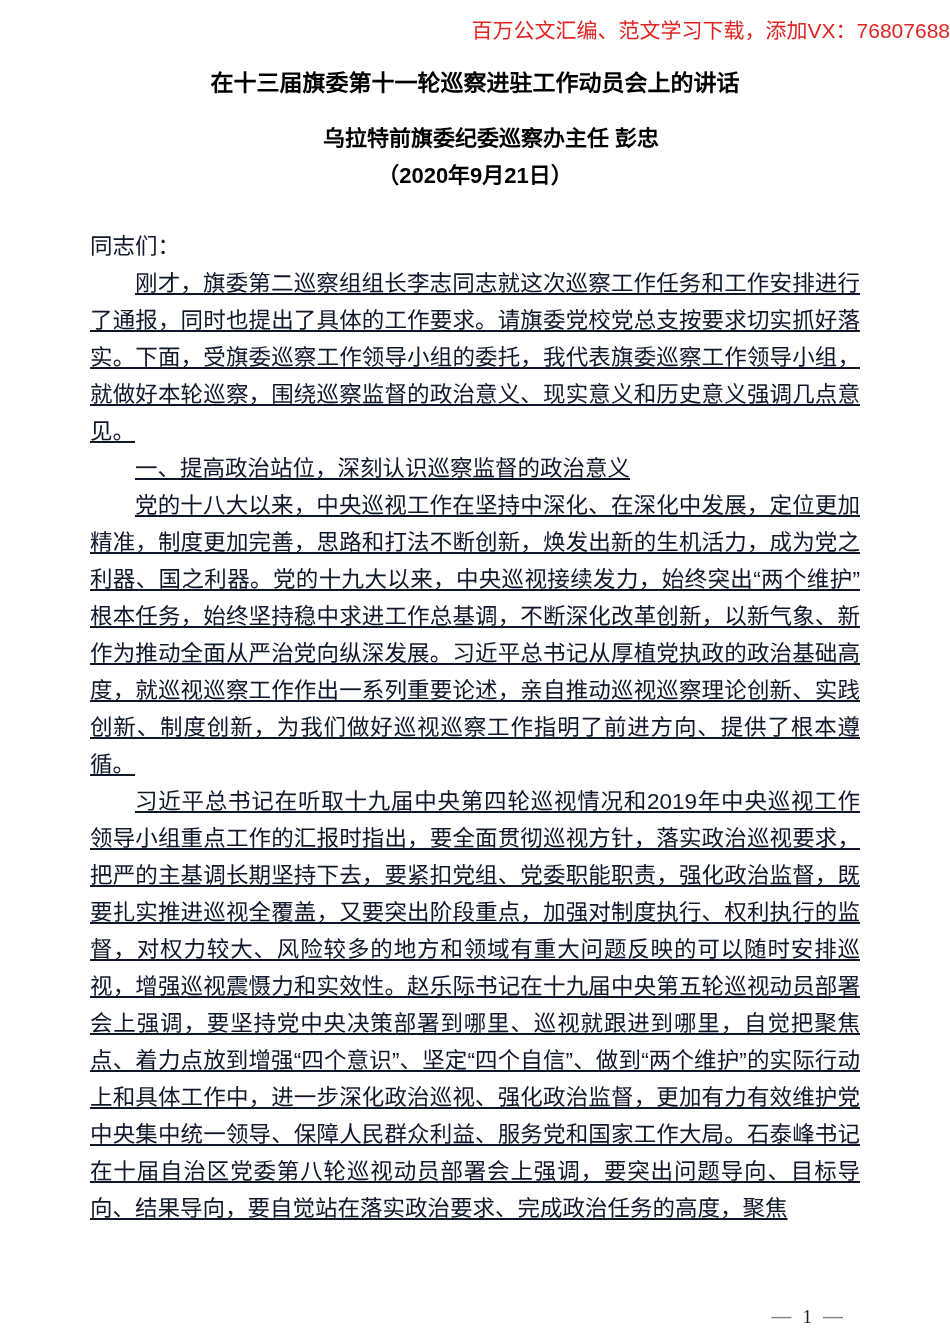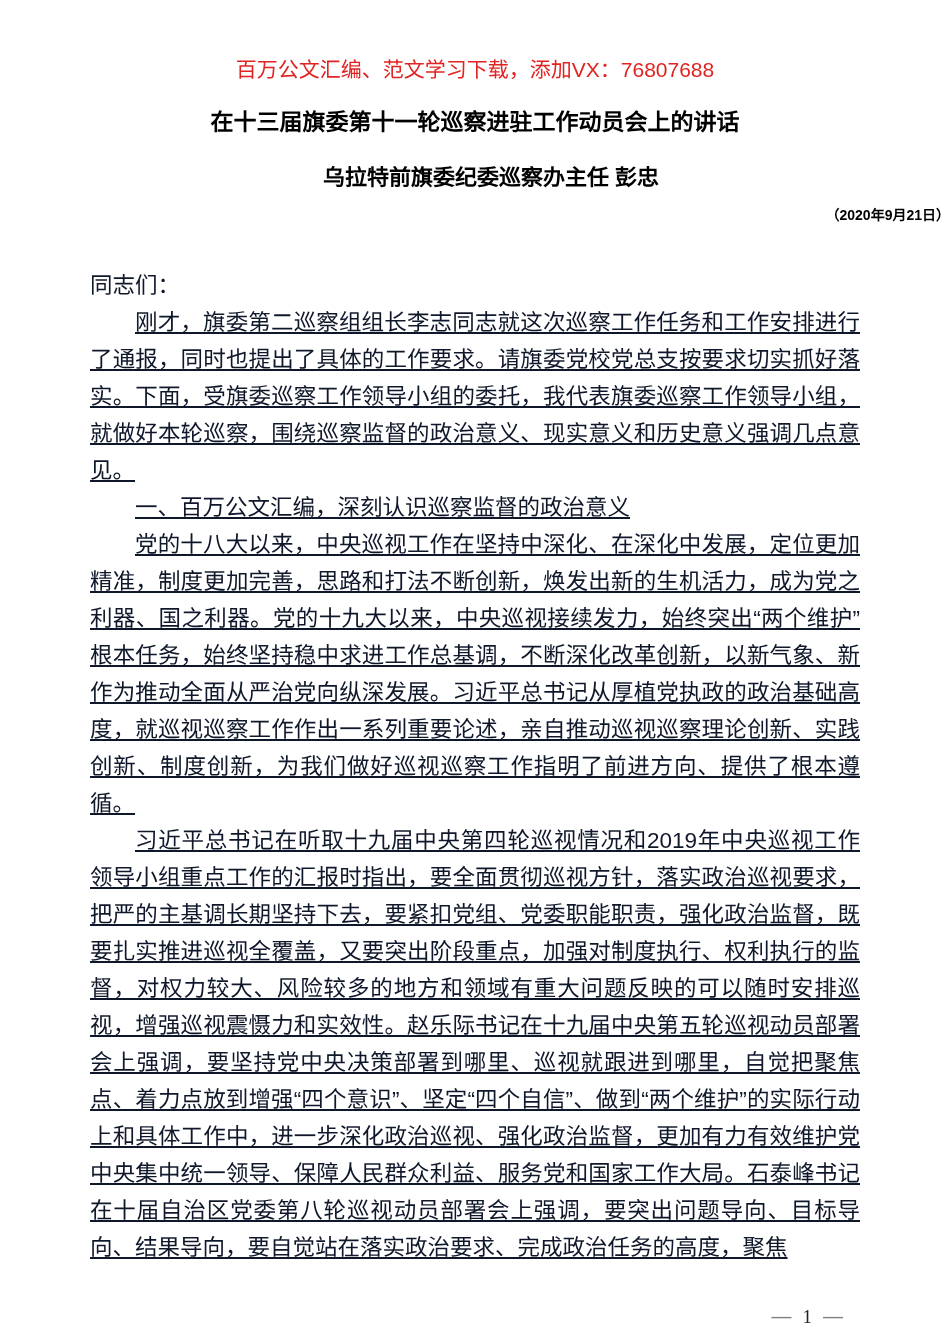--- a/index.html
+++ b/index.html
@@ -6,22 +6,22 @@
     .page {
       position: relative;
       width: 950px;
       height: 1344px;
       background: #ffffff;
       font-family: "Liberation Sans", sans-serif;
       color: #000000;
       overflow: hidden;
     }
     .ad-banner {
-      padding-top: 57px;
-      text-align: center;
+      padding-top: 18px;
+      text-align: right;
       font-size: 21px;
       line-height: 26px;
       color: #e02422;
     }
     .doc-title {
       margin: 22px 0 16px 0;
       text-align: center;
       font-size: 23px;
       line-height: 34px;
       font-weight: bold;
@@ -30,22 +30,22 @@
     .author-line {
       margin-top: 24px;
       text-align: center;
       font-size: 22px;
       line-height: 30px;
       font-weight: bold;
       padding-left: 32px;
     }
     .date-line {
       margin-top: 7px;
-      text-align: right;
-      font-size: 14px;
+      text-align: center;
+      font-size: 22px;
       line-height: 30px;
       font-weight: bold;
     }
     .doc-body {
       margin: 37px 0 0 90px;
       width: 770px;
       font-size: 22.5px;
       line-height: 37px;
       text-align: justify;
       text-justify: inter-ideograph;
@@ -79,21 +79,21 @@
 
   <h1 class="doc-title">在十三届旗委第十一轮巡察进驻工作动员会上的讲话</h1>
 
   <div class="author-line">乌拉特前旗委纪委巡察办主任 彭忠</div>
 
   <div class="date-line">（2020年9月21日）</div>
 
   <div class="doc-body">
     <p class="salutation">同志们：</p>
     <p class="para">刚才，旗委第二巡察组组长李志同志就这次巡察工作任务和工作安排进行了通报，同时也提出了具体的工作要求。请旗委党校党总支按要求切实抓好落实。下面，受旗委巡察工作领导小组的委托，我代表旗委巡察工作领导小组，就做好本轮巡察，围绕巡察监督的政治意义、现实意义和历史意义强调几点意见。</p>
-    <p class="section-heading">一、百万公文汇编，深刻认识巡察监督的政治意义</p>
+    <p class="section-heading">一、提高政治站位，深刻认识巡察监督的政治意义</p>
     <p class="para">党的十八大以来，中央巡视工作在坚持中深化、在深化中发展，定位更加精准，制度更加完善，思路和打法不断创新，焕发出新的生机活力，成为党之利器、国之利器。党的十九大以来，中央巡视接续发力，始终突出“两个维护”根本任务，始终坚持稳中求进工作总基调，不断深化改革创新，以新气象、新作为推动全面从严治党向纵深发展。习近平总书记从厚植党执政的政治基础高度，就巡视巡察工作作出一系列重要论述，亲自推动巡视巡察理论创新、实践创新、制度创新，为我们做好巡视巡察工作指明了前进方向、提供了根本遵循。</p>
     <p class="para">习近平总书记在听取十九届中央第四轮巡视情况和2019年中央巡视工作领导小组重点工作的汇报时指出，要全面贯彻巡视方针，落实政治巡视要求，把严的主基调长期坚持下去，要紧扣党组、党委职能职责，强化政治监督，既要扎实推进巡视全覆盖，又要突出阶段重点，加强对制度执行、权利执行的监督，对权力较大、风险较多的地方和领域有重大问题反映的可以随时安排巡视，增强巡视震慑力和实效性。赵乐际书记在十九届中央第五轮巡视动员部署会上强调，要坚持党中央决策部署到哪里、巡视就跟进到哪里，自觉把聚焦点、着力点放到增强“四个意识”、坚定“四个自信”、做到“两个维护”的实际行动上和具体工作中，进一步深化政治巡视、强化政治监督，更加有力有效维护党中央集中统一领导、保障人民群众利益、服务党和国家工作大局。石泰峰书记在十届自治区党委第八轮巡视动员部署会上强调，要突出问题导向、目标导向、结果导向，要自觉站在落实政治要求、完成政治任务的高度，聚焦</p>
   </div>
 
   <div class="page-number">
     <span class="dash">—</span><span class="num">1</span><span class="dash">—</span>
   </div>
 
 </div>
 

